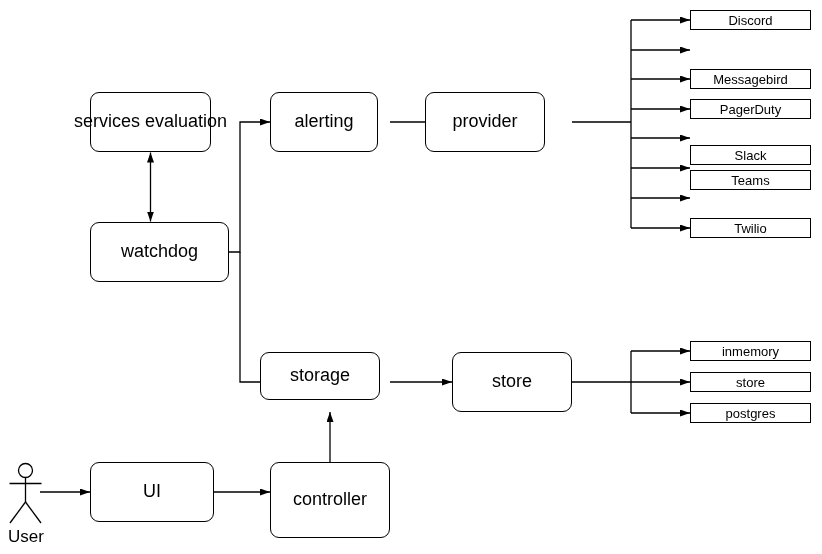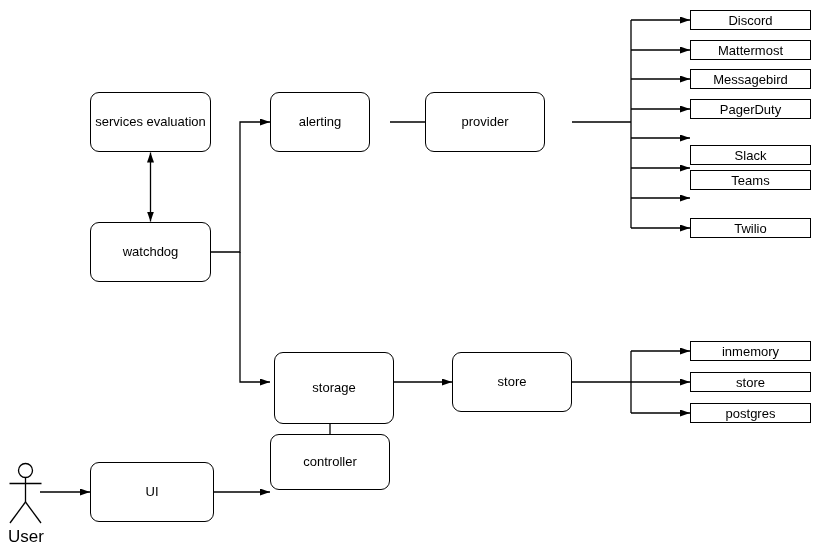--- a/index.html
+++ b/index.html
@@ -24,21 +24,21 @@
   }
   .node {
     position: absolute;
     box-sizing: border-box;
     background: #ffffff;
     border: 1.3px solid #000000;
     border-radius: 9px;
     display: flex;
     align-items: center;
     justify-content: center;
-    font-size: 13px;
+    font-size: 18px;
     line-height: 1.2;
     text-align: center;
     white-space: nowrap;
   }
   .leaf {
     position: absolute;
     box-sizing: border-box;
     left: 690px;
     width: 121px;
     height: 20px;
@@ -109,30 +109,29 @@
         <circle cx="25.5" cy="470.5" r="7"></circle>
         <line x1="25.5" y1="477.5" x2="25.5" y2="502"></line>
         <line x1="9.5" y1="483.5" x2="41.5" y2="483.5"></line>
         <line x1="25.5" y1="502" x2="10" y2="523"></line>
         <line x1="25.5" y1="502" x2="41" y2="523"></line>
       </g>
     </g>
   </svg>
 
   <div class="node" style="left:90px;top:92px;width:121px;height:60px">services evaluation</div>
-  <div class="node" style="left:90px;top:222px;width:121px;height:60px">watchdog</div>
-  <div class="node" style="left:270px;top:92px;width:100px;height:60px">alerting</div>
+  <div class="node" style="left:90px;top:222px;width:139px;height:60px">watchdog</div>
+  <div class="node" style="left:270px;top:92px;width:108px;height:60px">alerting</div>
   <div class="node" style="left:425px;top:92px;width:120px;height:60px">provider</div>
-  <div class="node" style="left:274px;top:352px;width:120px;height:72px">storage</div>
+  <div class="node" style="left:260px;top:352px;width:120px;height:48px">storage</div>
   <div class="node" style="left:452px;top:352px;width:120px;height:60px">store</div>
   <div class="node" style="left:90px;top:462px;width:124px;height:60px">UI</div>
-  <div class="node" style="left:270px;top:434px;width:120px;height:56px">controller</div>
+  <div class="node" style="left:270px;top:462px;width:120px;height:76px">controller</div>
 
   <div class="leaf" style="top:10px">Discord</div>
-  <div class="leaf" style="top:40px">Mattermost</div>
   <div class="leaf" style="top:69px">Messagebird</div>
   <div class="leaf" style="top:99px">PagerDuty</div>
   <div class="leaf" style="top:145px">Slack</div>
   <div class="leaf" style="top:170px">Teams</div>
   <div class="leaf" style="top:218px">Twilio</div>
 
   <div class="leaf" style="top:341px">inmemory</div>
   <div class="leaf" style="top:372px">store</div>
   <div class="leaf" style="top:403px">postgres</div>
 

